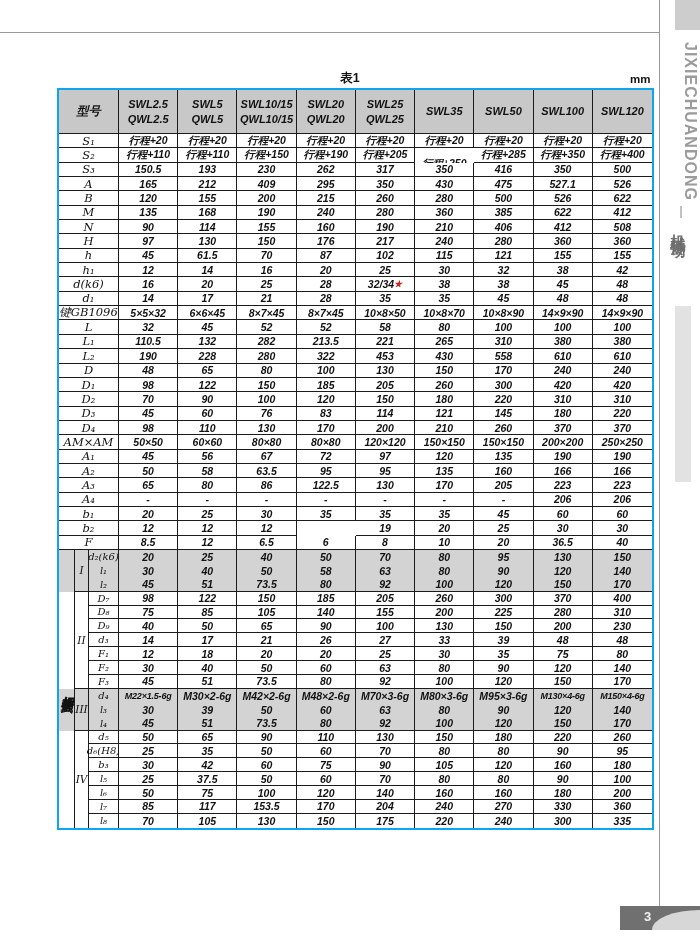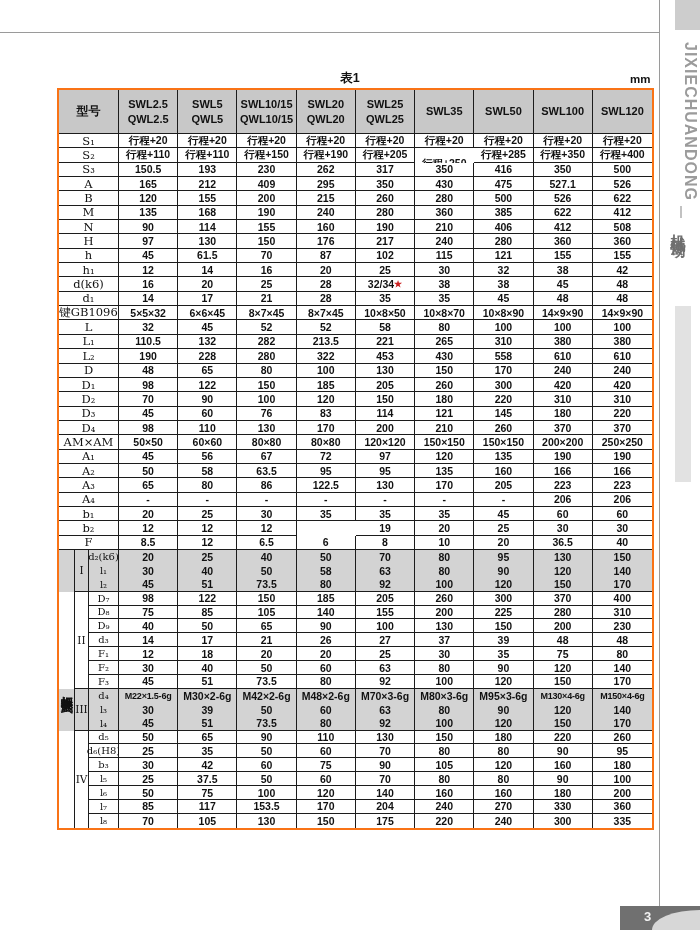--- a/index.html
+++ b/index.html
@@ -21,21 +21,21 @@
 
   .page-badge { position:absolute; left:620px; top:906px; width:80px; height:24px; background:#707070; }
   .page-badge .num { position:absolute; left:24px; top:3px; color:#f2f2f2; font-weight:bold; font-size:13px; }
   .page-badge .curve { position:absolute; right:0; bottom:0; width:48px; height:20px; background:#d7d7d7;
                        border-top-left-radius:48px 20px; }
 
   .tbl-title { position:absolute; left:280px; top:70px; width:140px; text-align:center;
                font-weight:bold; font-size:12.5px; }
   .tbl-unit  { position:absolute; left:630px; top:73px; font-size:11.5px; font-weight:bold; }
 
-  #tbl-wrap { position:absolute; left:57px; top:88px; width:597px; border:2px solid #f97316; }
+  #tbl-wrap { position:absolute; left:57px; top:88px; width:597px; border:2px solid #0ea5e9;font-style:italic; }
   #upper-grid { display:grid; grid-template-columns:60px repeat(9,1fr);
                 grid-template-rows:44px repeat(29,14.35px); width:100%; }
   #lower-grid { display:grid; grid-template-columns:16px 14px 30px repeat(9,1fr);
                 grid-template-rows:repeat(20,13.9px); width:100%; }
 
   .cell { display:flex; align-items:center; justify-content:center; overflow:visible;
           border-right:1px solid #1c1c1c; border-bottom:1px solid #1c1c1c;
           font-size:10.5px; font-weight:bold; white-space:nowrap; background:#fff; }
   .cell.norb { border-right:none; }
   .cell.nobb { border-bottom:none; }
@@ -466,21 +466,21 @@
         <div class="cell " style="grid-area: 6 / 9;">130</div>
         <div class="cell " style="grid-area: 6 / 10;">150</div>
         <div class="cell " style="grid-area: 6 / 11;">200</div>
         <div class="cell norb " style="grid-area: 6 / 12;">230</div>
         <div class="cell gname" style="grid-area: 7 / 3;">d₃</div>
         <div class="cell " style="grid-area: 7 / 4;">14</div>
         <div class="cell " style="grid-area: 7 / 5;">17</div>
         <div class="cell " style="grid-area: 7 / 6;">21</div>
         <div class="cell " style="grid-area: 7 / 7;">26</div>
         <div class="cell " style="grid-area: 7 / 8;">27</div>
-        <div class="cell " style="grid-area: 7 / 9;">37</div>
+        <div class="cell " style="grid-area: 7 / 9;">33</div>
         <div class="cell " style="grid-area: 7 / 10;">39</div>
         <div class="cell " style="grid-area: 7 / 11;">48</div>
         <div class="cell norb " style="grid-area: 7 / 12;">48</div>
         <div class="cell gname" style="grid-area: 8 / 3;">F₁</div>
         <div class="cell " style="grid-area: 8 / 4;">12</div>
         <div class="cell " style="grid-area: 8 / 5;">18</div>
         <div class="cell " style="grid-area: 8 / 6;">20</div>
         <div class="cell " style="grid-area: 8 / 7;">20</div>
         <div class="cell " style="grid-area: 8 / 8;">25</div>
         <div class="cell " style="grid-area: 8 / 9;">30</div>

